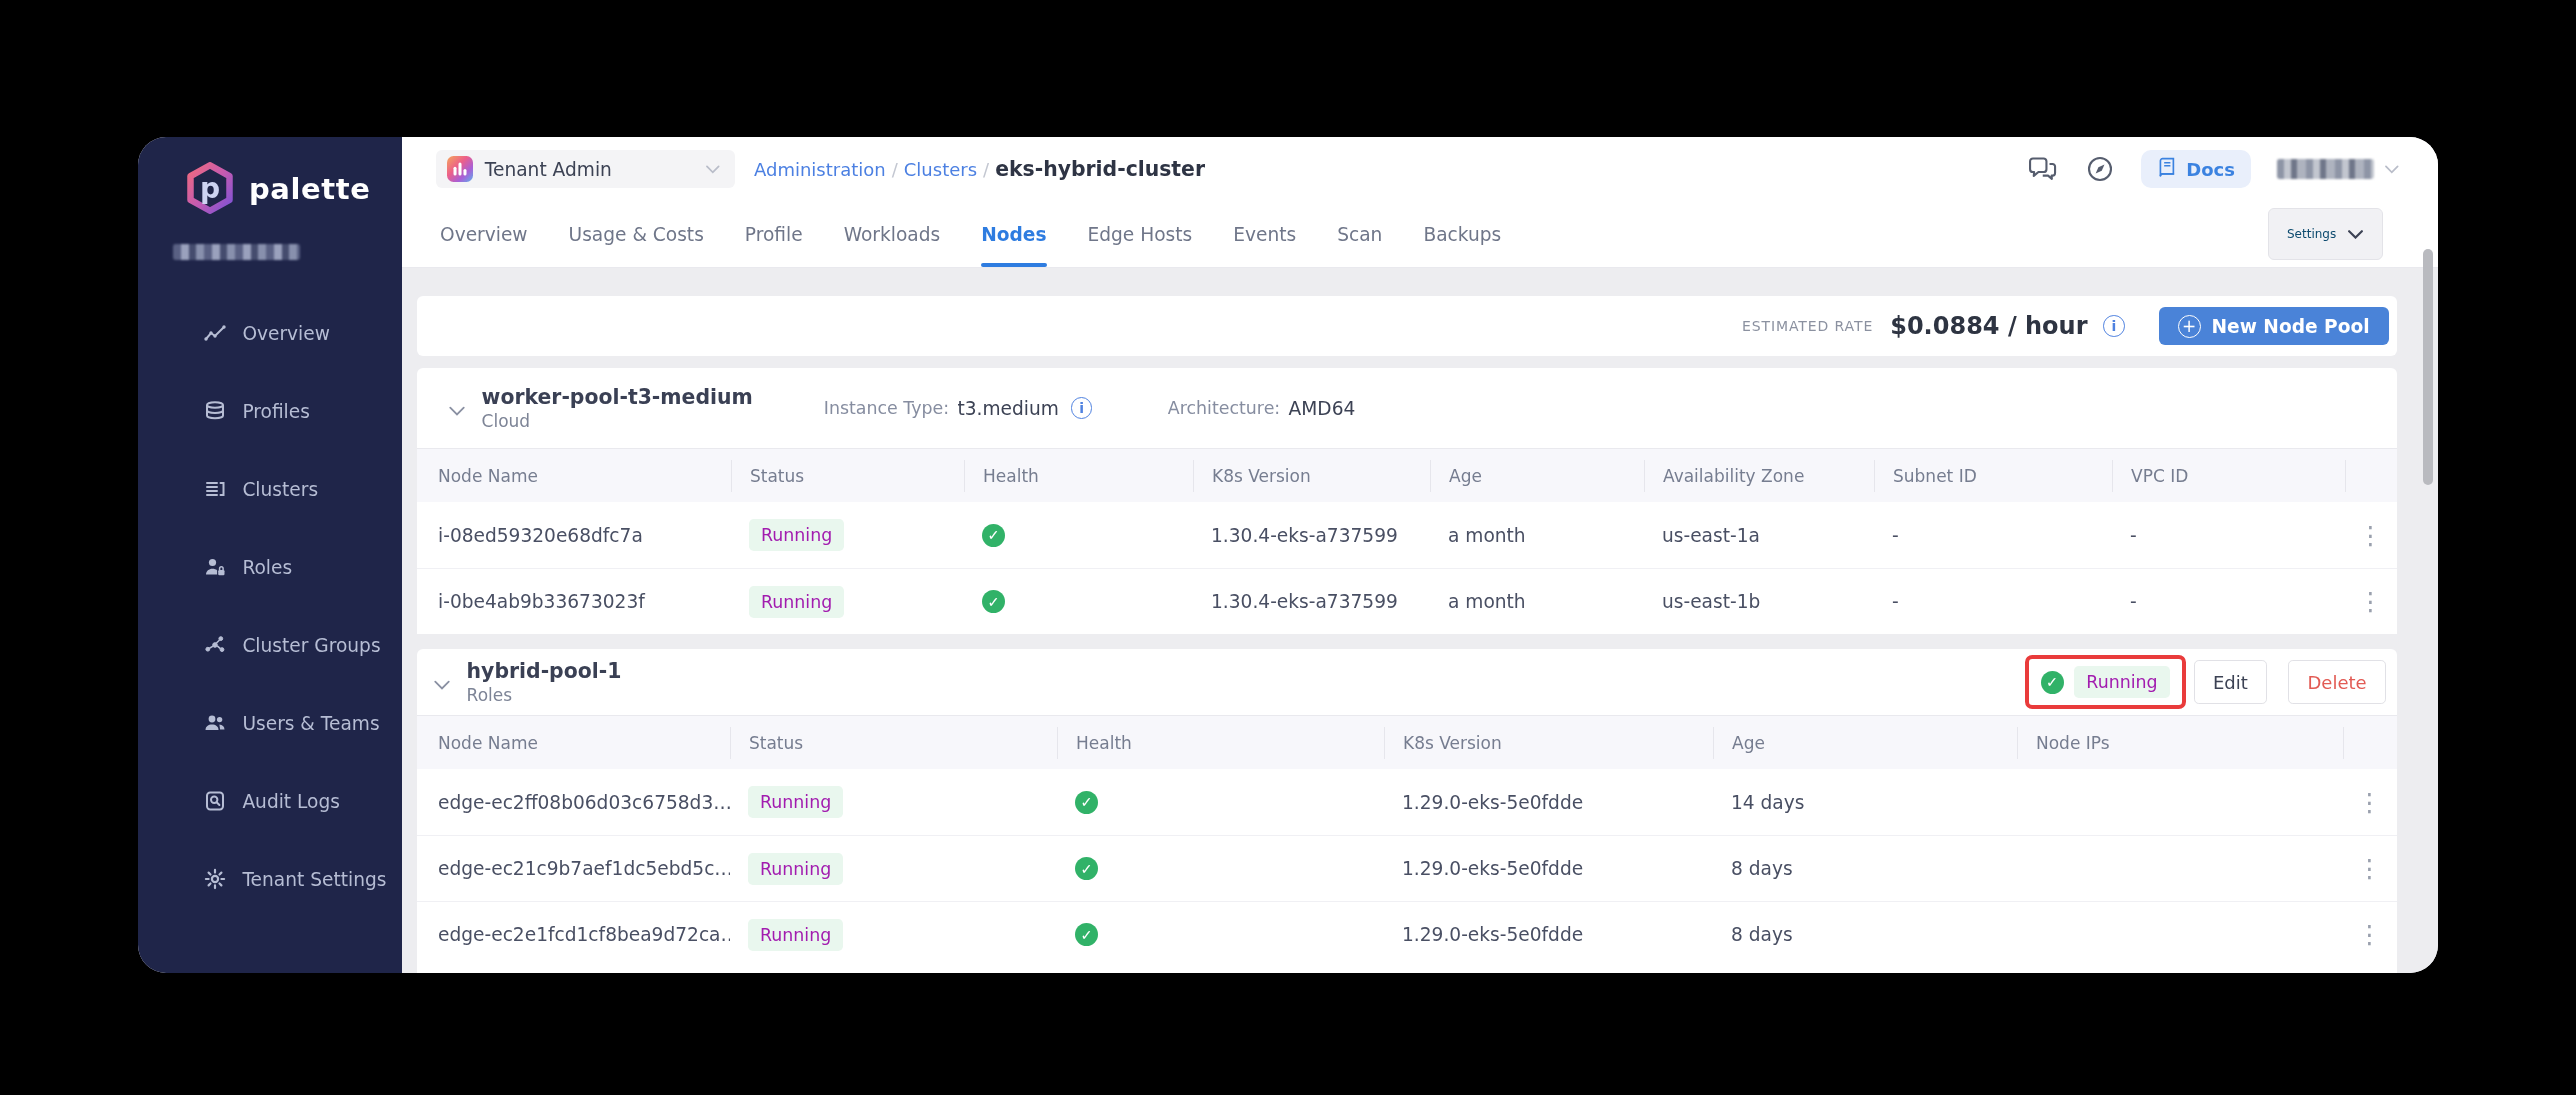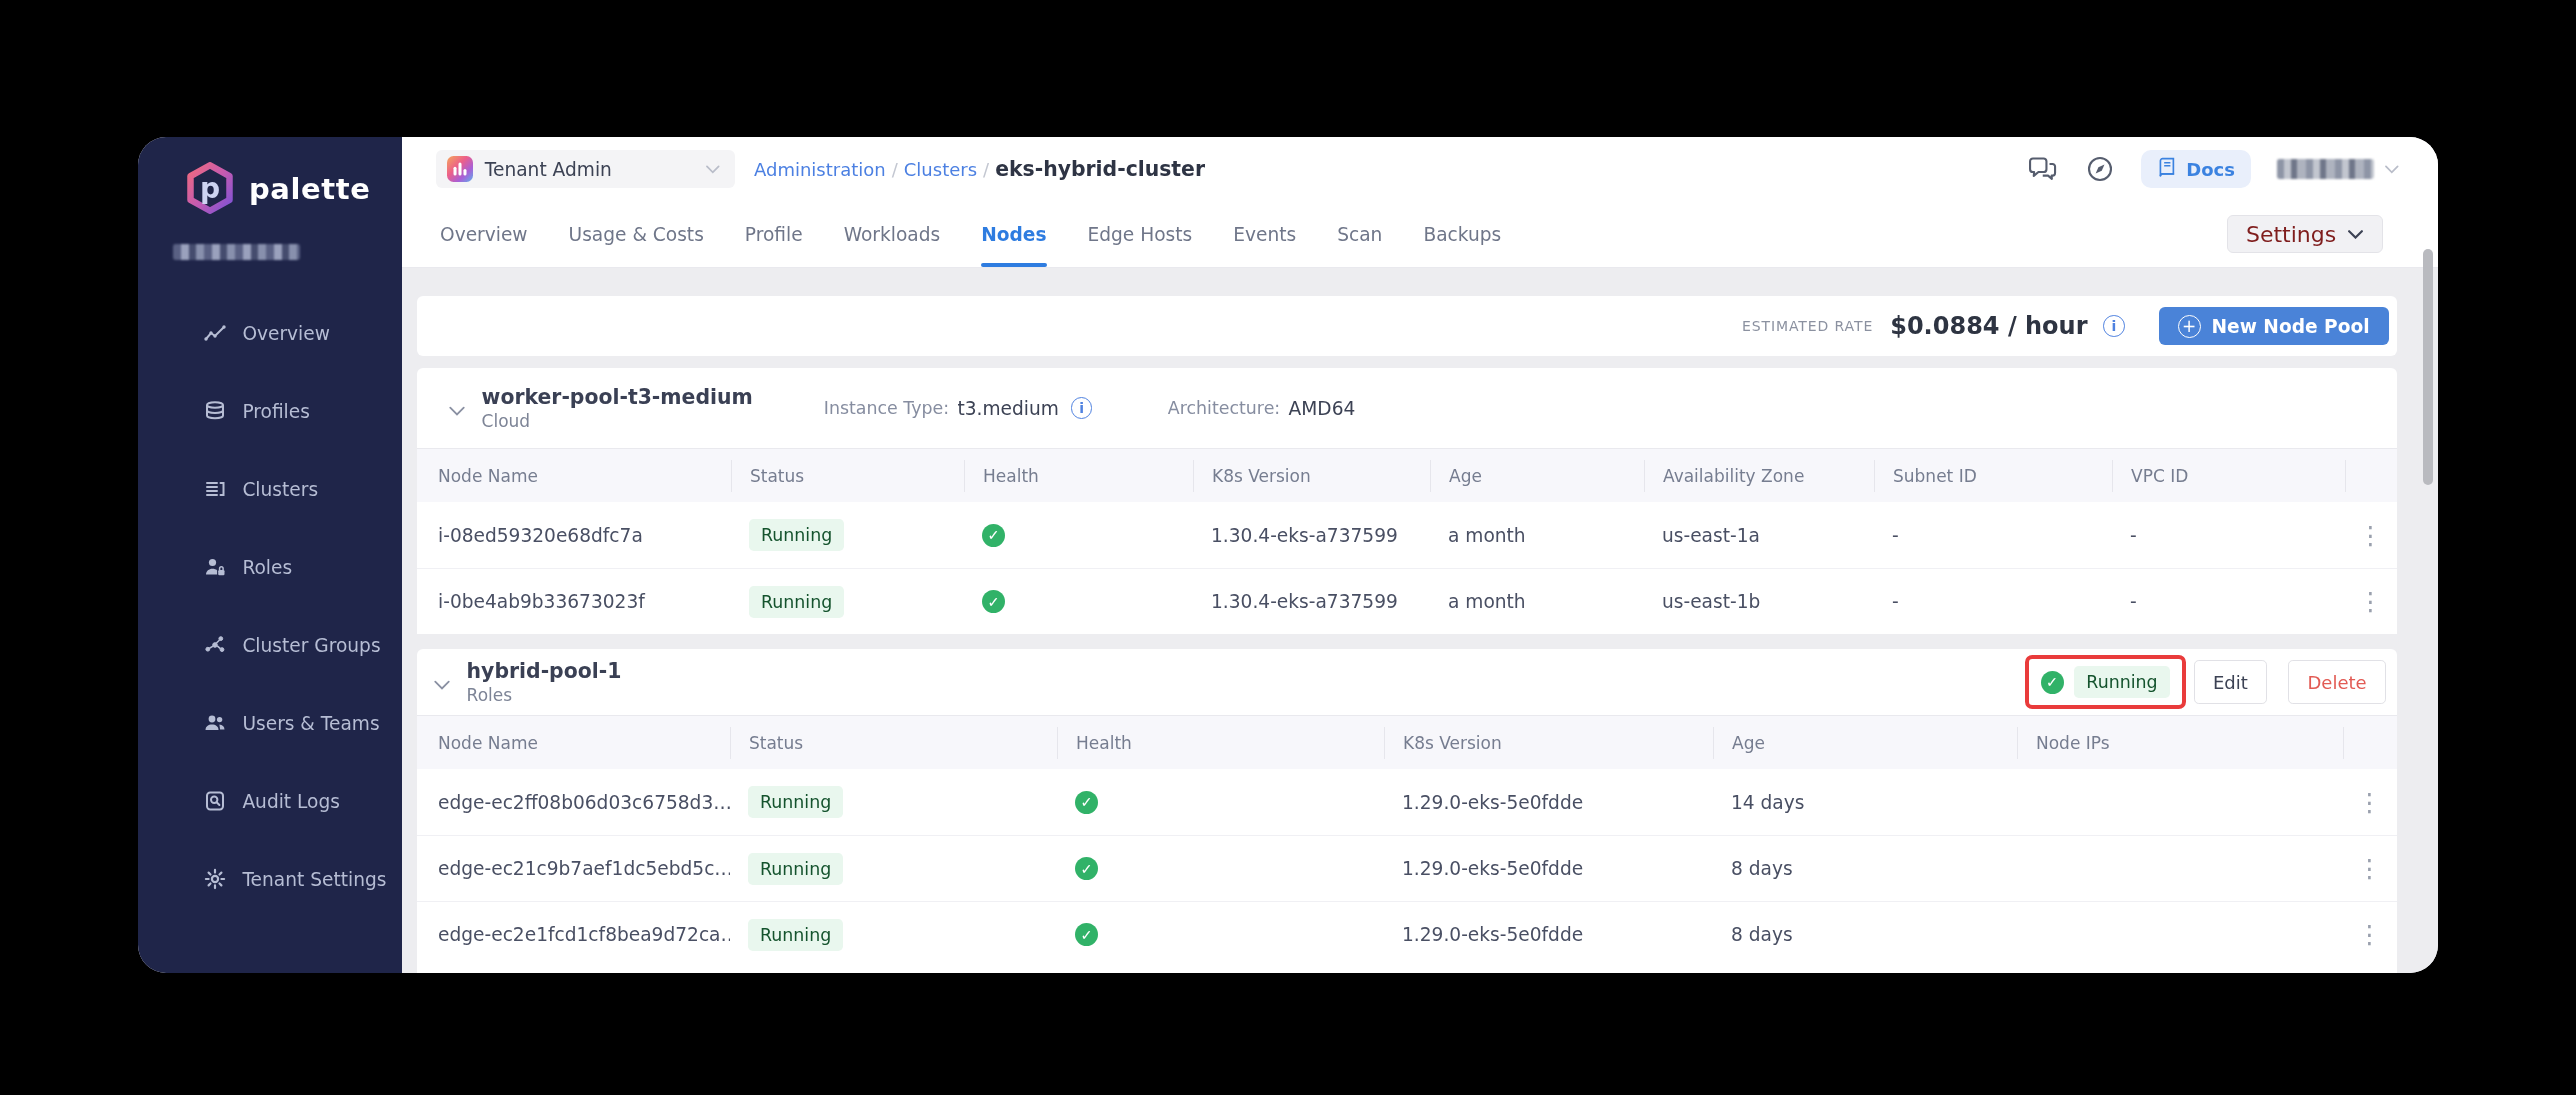--- a/index.html
+++ b/index.html
@@ -46,22 +46,22 @@
   
   .tabsrow{position:absolute;left:264px;top:64px;right:0;height:67px;background:#fff;
     border-bottom:0.6px solid #e9e9ee;display:flex;align-items:center;}
   .tabs{display:flex;margin-left:38px;gap:41px;height:100%;}
   .tab{display:flex;align-items:center;height:100%;font-size:18.6px;color:#6f7689;
     position:relative;cursor:pointer;white-space:nowrap;}
   .tab.active{color:#2e7ce0;font-weight:600;}
   .tab.active::after{content:"";position:absolute;left:0;right:0;bottom:0;height:4.2px;
     background:#2e7ce0;border-radius:2.4px;}
   .settings-btn{margin-left:auto;margin-right:55px;display:flex;align-items:center;gap:10.8px;
-    height:38px;padding:0 18px;background:#f1f1f4;border:0.6px solid #e3e3e8;border-radius:6px;
-    font-size:22px;color:#7f1d1d;cursor:pointer;}
+    height:52px;padding:0 18px;background:#f1f1f4;border:0.6px solid #e3e3e8;border-radius:6px;
+    font-size:12px;color:#0c4a6e;cursor:pointer;}
   .settings-btn svg{color:#3c4254;}
 
   
   .content{position:absolute;left:264px;top:131px;right:0;bottom:0;background:#ededf0;}
   .card{position:absolute;left:15px;width:1980px;background:#fff;border-radius:6px;}
   .card-rate{top:28px;height:60px;display:flex;align-items:center;justify-content:flex-end;
     padding-right:8.4px;}
   .card-pool1{top:100px;height:266px;}
   .card-pool2{top:381px;height:329px;}
 
@@ -84,21 +84,21 @@
   .pool-kind{font-size:17px;color:#7d8496;line-height:1.2;}
   .pool-meta{display:flex;align-items:center;margin-left:28px;gap:8.4px;}
   .meta-label{font-size:17.4px;color:#868da0;margin-left:43px;}
   .meta-value{font-size:18.6px;color:#3c4254;}
   .meta-gap{width:15.6px;}
   .pool-actions{margin-left:auto;display:flex;align-items:center;margin-right:11.4px;}
   .hl-red{border:4.2px solid #e93b3b;border-radius:7.2px;padding:7.2px 12px;display:flex;
     align-items:center;gap:10.8px;}
   .check-ico{width:23px;height:23px;border-radius:50%;background:#31b268;color:#fff;font-size:14.4px;
     font-weight:700;display:inline-flex;align-items:center;justify-content:center;flex:0 0 23px;}
-  .status-pill{display:inline-block;background:#e9f7ee;color:#14532d;font-size:17.4px;
+  .status-pill{display:inline-block;background:#e9f7ee;color:#a21caf;font-size:17.4px;
     padding:6px 12px;border-radius:4.8px;white-space:nowrap;}
   .ghost-btn{height:44px;display:flex;align-items:center;padding:0 18px;background:#fff;
     border:0.6px solid #e1e1e6;border-radius:4.8px;font-size:18px;cursor:pointer;}
   .edit-btn{margin-left:8.4px;color:#3c4254;}
   .delete-btn{margin-left:21.6px;color:#e25b54;}
 
   .thead{display:grid;height:54px;background:#f7f7fb;align-items:center;color:#767d90;
     font-size:17px;border-top:0.6px solid #e9e9ee;}
   .thead>div{padding-left:18px;border-left:0.6px solid #e6e6ec;height:32px;display:flex;align-items:center;}
   .thead>div:first-child{border-left:none;padding-left:21px;}

